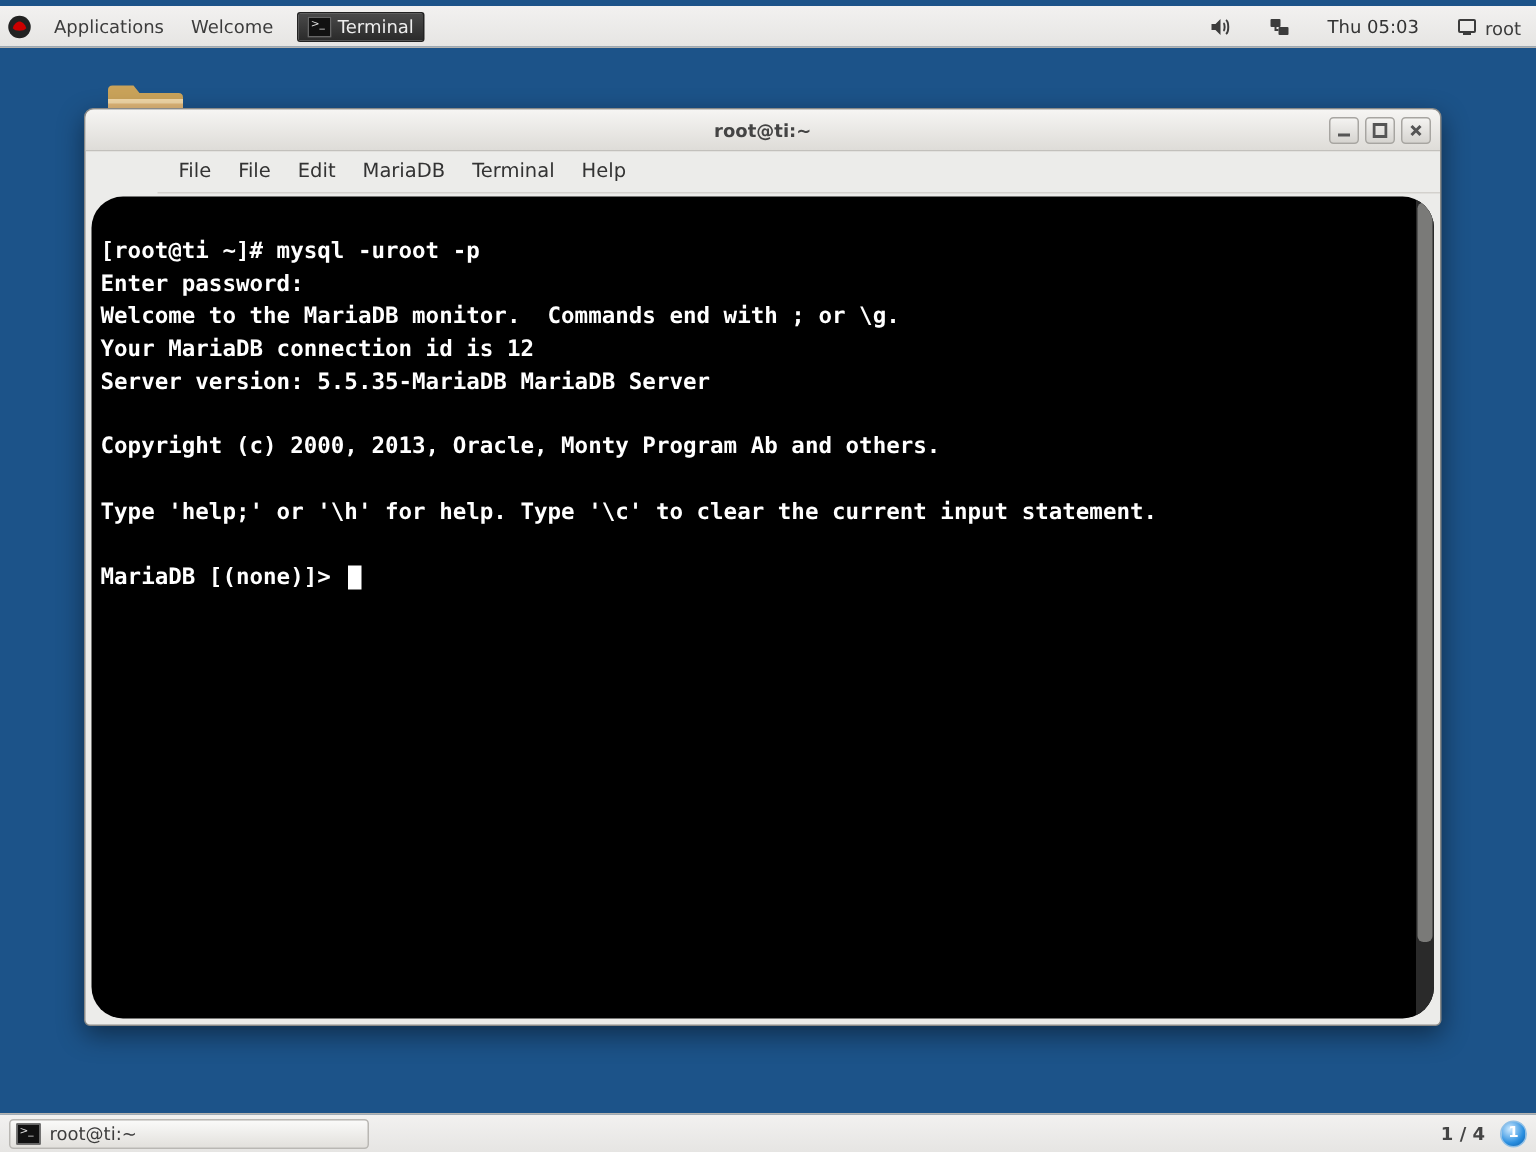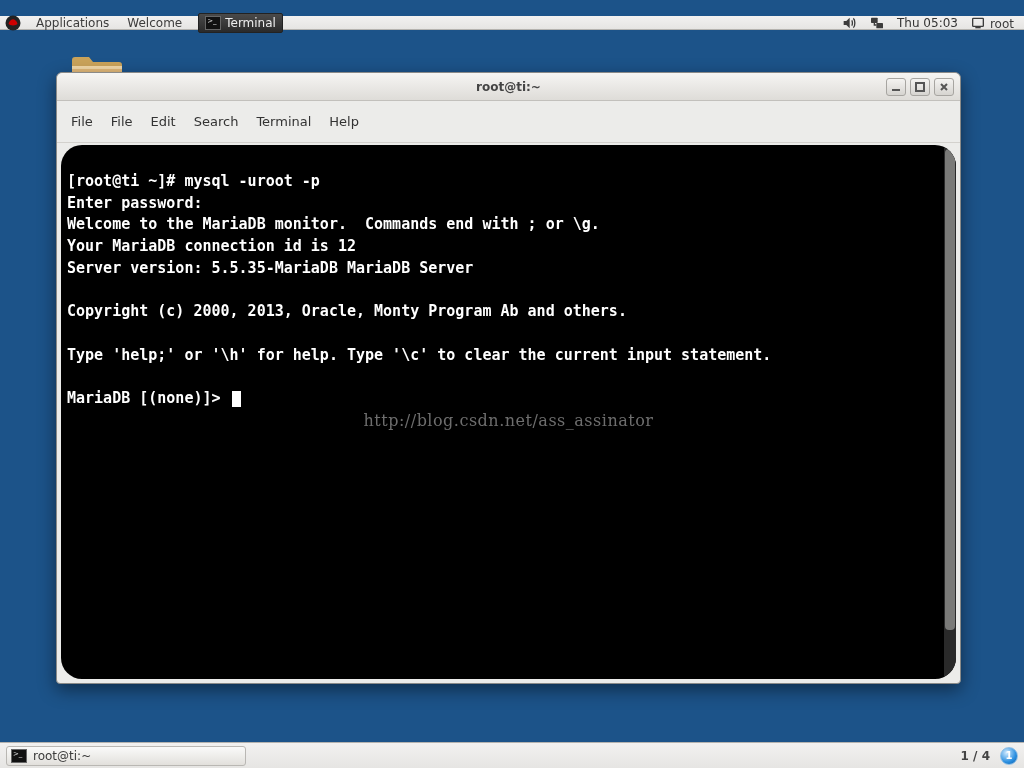--- a/index.html
+++ b/index.html
@@ -7,21 +7,21 @@
   width: 1024px; height: 768px;
   background: #1c5389;
   font-family: "DejaVu Sans", "Liberation Sans", sans-serif;
   font-size: 12px;
   overflow: hidden;
   position: relative;
 }
 
 
 .top-panel {
-  position: absolute; top: 16px; left: 0; right: 0; height: 14px;
+  position: absolute; top: 4px; left: 0; right: 0; height: 28px;
   background: linear-gradient(to bottom, #f2f1f0 0%, #e6e5e3 100%);
   border-bottom: 1px solid #b5b3af;
   display: flex; align-items: center;
   padding: 0 4px;
   color: #3c3c3c;
 }
 .panel-left { display: flex; align-items: center; gap: 2px; }
 .redhat-icon {
   width: 18px; height: 18px;
   display: inline-flex; align-items: center; justify-content: center;
@@ -41,21 +41,21 @@
   margin-left: 6px;
 }
 .panel-app-btn .term-mini {
   width: 16px; height: 14px; background: #111; border: 1px solid #666;
   position: relative;
 }
 .panel-app-btn .term-mini::before {
   content: ">_"; color: #ddd; position: absolute; font-size: 7px; top: 0; left: 1px;
 }
 .panel-right {
-  margin-left: auto; display: flex; align-items: center; gap: 12px;
+  margin-left: auto; display: flex; align-items: center; gap: 24px;
   padding-right: 6px;
 }
 .panel-icon { width: 16px; height: 16px; display: inline-flex; align-items: center; justify-content: center; }
 .clock { font-size: 12px; color: #333; }
 .user-box { display: flex; align-items: flex-end; gap: 4px; }
 
 
 .desktop-folder {
   position: absolute; top: 50px; left: 70px;
   width: 54px; height: 44px;
@@ -93,27 +93,28 @@
 .win-btn {
   width: 20px; height: 18px;
   background: linear-gradient(#f4f3f1,#d6d4d0);
   border: 1px solid #a7a5a1;
   border-radius: 3px;
   display: flex; align-items: center; justify-content: center;
   font-size: 10px; color: #555;
   cursor: pointer;
 }
 .menubar {
-  height: 42px;
+  height: 28px;
   display: flex; align-items: center; gap: 2px;
   padding: 0 6px;
   background: #ececea;
   border-bottom: 1px solid #d3d1cd;
   color: #333;
   font-size: 13px;
+  margin-left: 48px;
 }
 .menubar .menu-item { padding: 3px 8px; cursor: pointer; }
 
 .terminal-area {
   flex: 1;
   background: #000;
   color: #fff;
   margin: 4px;
   margin-top: 2px;
   font-family: "DejaVu Sans Mono", "Liberation Mono", monospace;
@@ -257,37 +258,36 @@
         <svg width="10" height="10" viewBox="0 0 10 10">
             <path d="M2 2l6 6M8 2l-6 6" stroke="#555" stroke-width="2"></path>
           </svg>
       </div>
     </div>
   </div>
   <div class="menubar">
     <div class="menu-item">File</div>
     <div class="menu-item">File</div>
     <div class="menu-item">Edit</div>
-    <div class="menu-item">Search</div>
+    <div class="menu-item">MariaDB</div>
     <div class="menu-item">Terminal</div>
     <div class="menu-item">Help</div>
   </div>
   <div class="terminal-area">
 <span>[root@ti ~]# mysql -uroot -p</span>
 <span>Enter password: </span>
 <span>Welcome to the MariaDB monitor.  Commands end with ; or \g.</span>
 <span>Your MariaDB connection id is 12</span>
 <span>Server version: 5.5.35-MariaDB MariaDB Server</span>
 <span></span>
 <span>Copyright (c) 2000, 2013, Oracle, Monty Program Ab and others.</span>
 <span></span>
 <span>Type 'help;' or '\h' for help. Type '\c' to clear the current input statement.</span>
 <span></span>
 <span>MariaDB [(none)]&gt; </span><span class="cursor-block"></span>
-    <div class="watermark">http://blog.csdn.net/ass_assinator</div>
     <div class="terminal-scrollbar">
       <div class="thumb"></div>
     </div>
   </div>
 </div>
 
 <div class="bottom-panel">
   <div class="task-btn">
     <span class="term-mini"></span>
     <span>root@ti:~</span>

